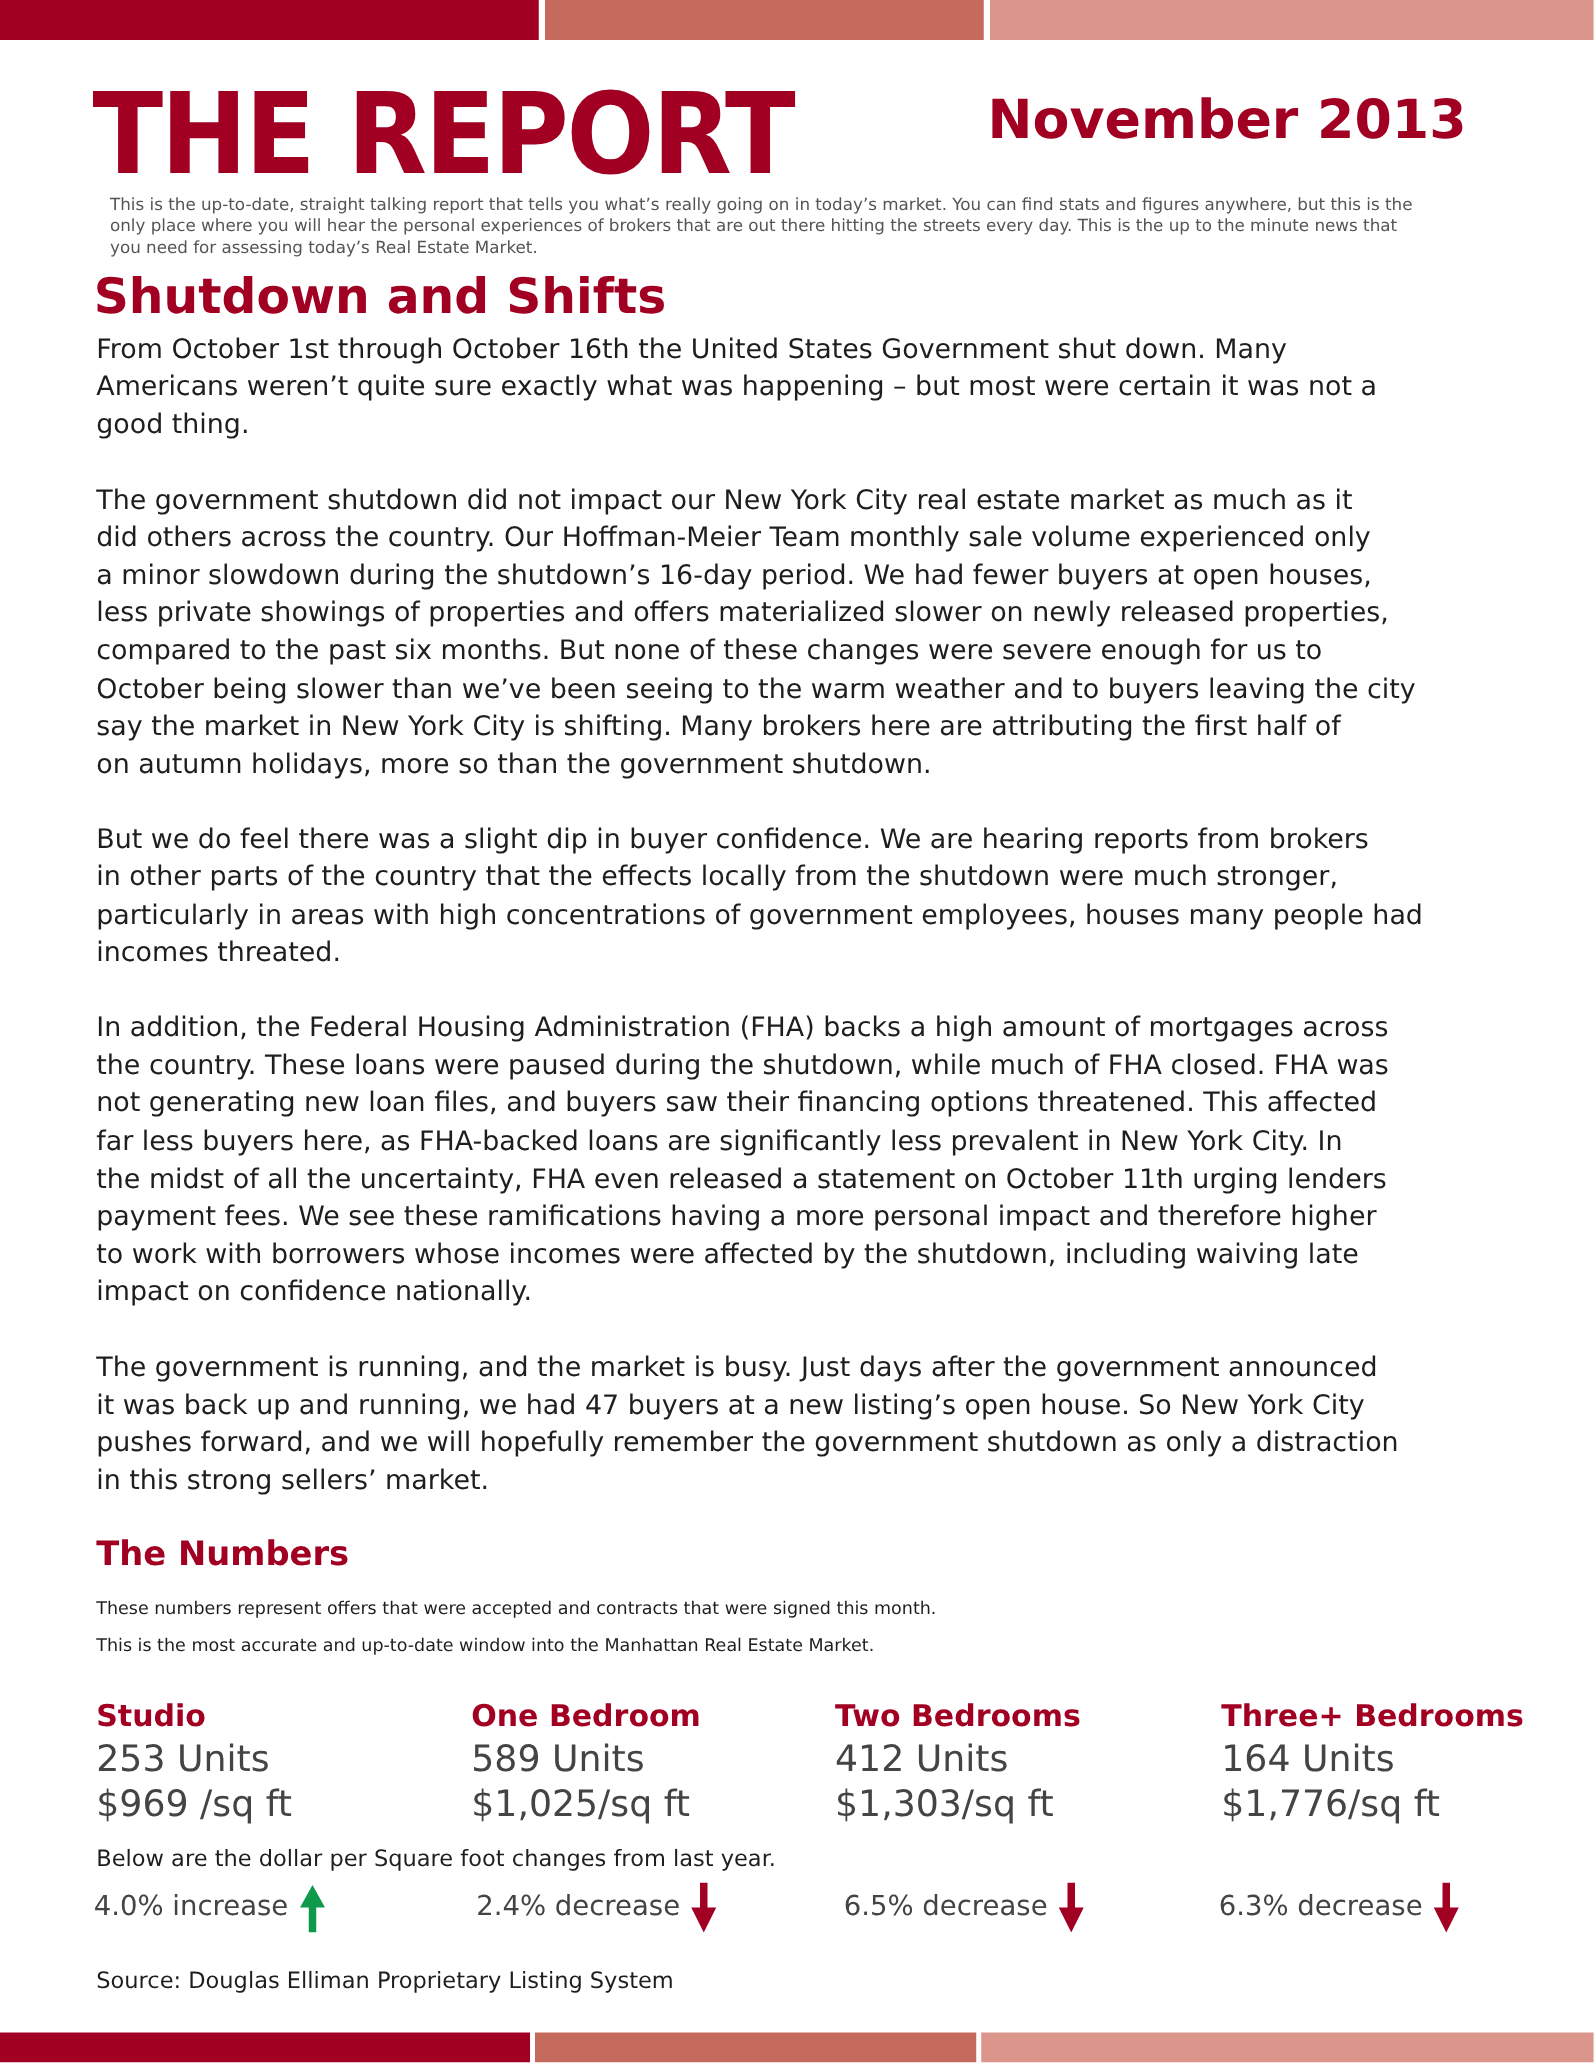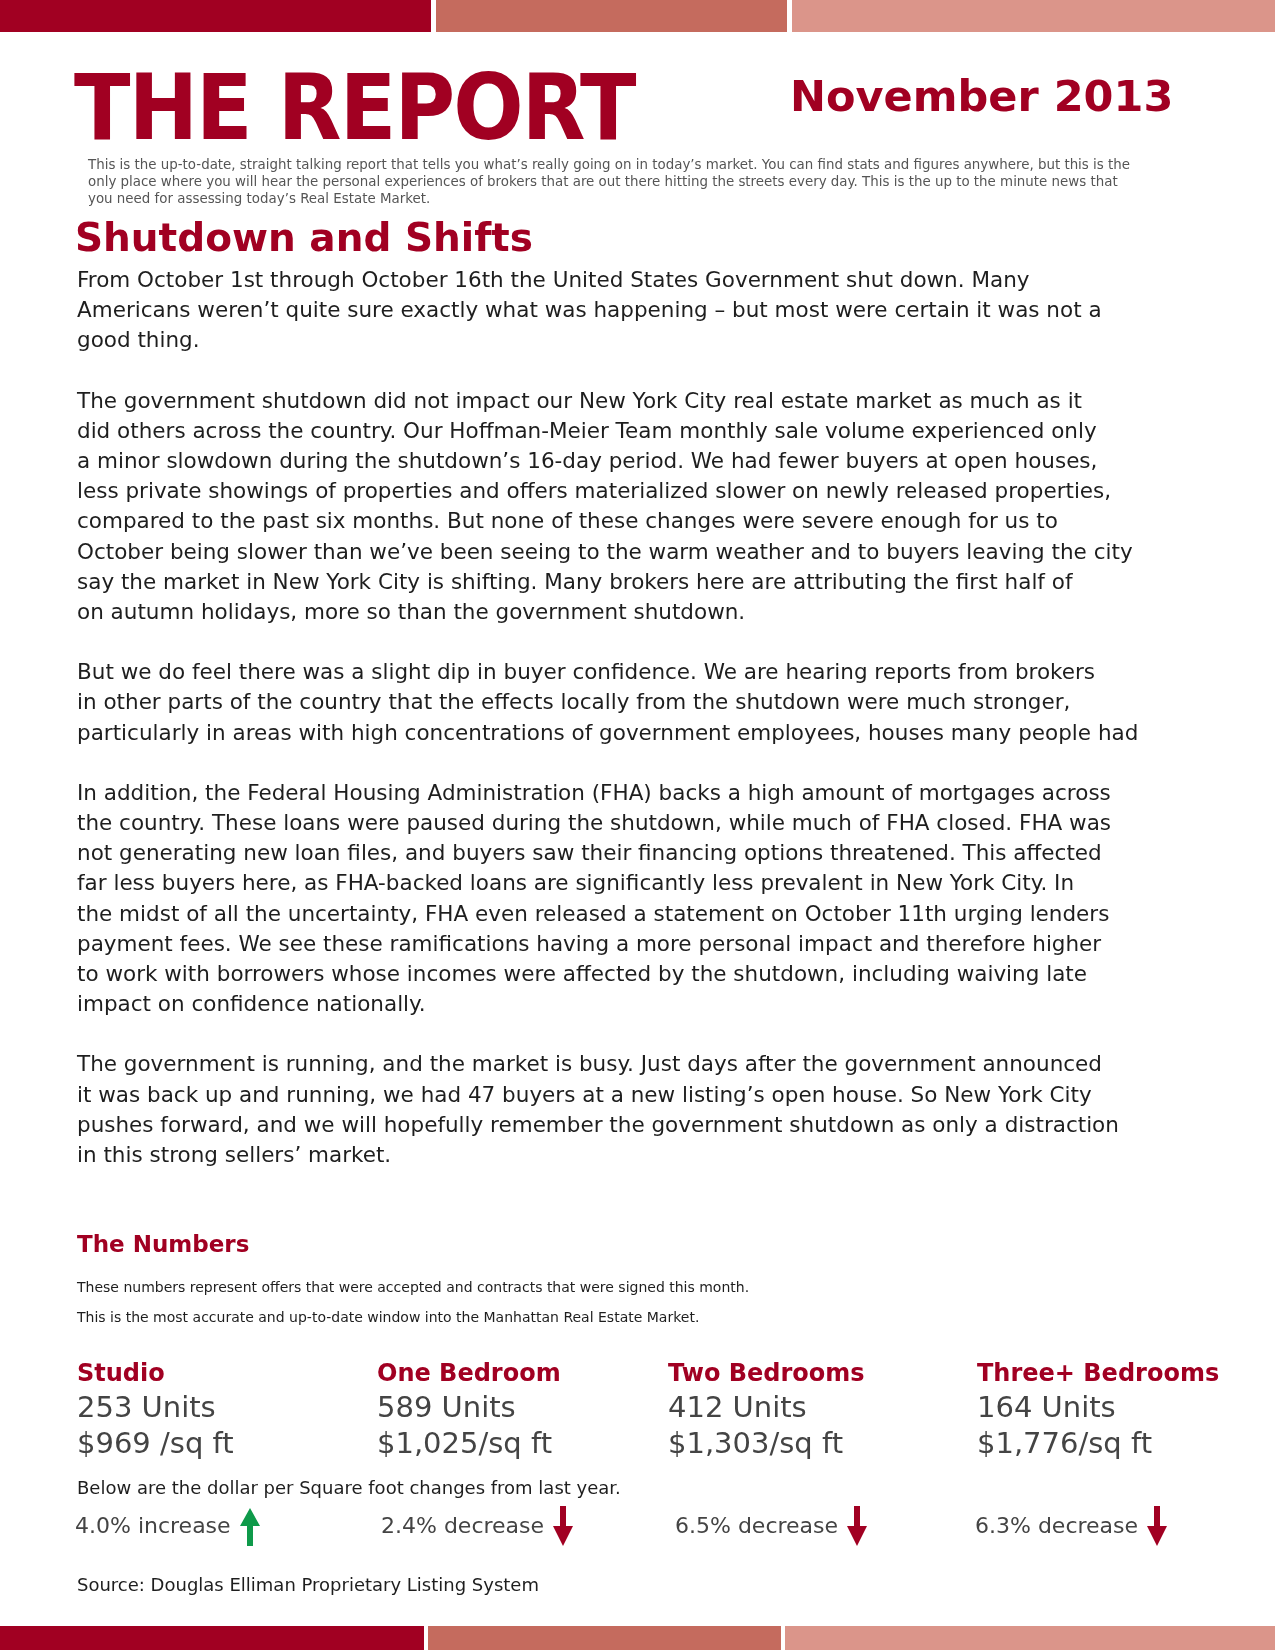--- a/index.html
+++ b/index.html
@@ -21,21 +21,21 @@
   .intro { position: absolute; left: 77px; top: 145px; width: 1140px; margin: 11px;
            font-size: 13.4px; line-height: 17px; color: #555; }
   .intro span, .para span { display: block; white-space: nowrap; }
 
   .h-shut { position: absolute; left: 75px; top: 212px; margin: 0;
             font-weight: bold; font-size: 39px; line-height: 52px; color: #a10022; white-space: nowrap; }
   .article { position: absolute; left: 77px; top: 265px; width: 1150px; }
   .para { margin: 0 0 30px 0; font-size: 21.5px; line-height: 30.2px; color: #1e1e1e; }
 
   .h-num { position: absolute; left: 77px; top: 1224px; margin: 0;
-           font-weight: bold; font-size: 23px; line-height: 40px; color: #a10022; white-space: nowrap; }
+           font-weight: bold; font-size: 27px; line-height: 40px; color: #a10022; white-space: nowrap; }
   .num-intro { position: absolute; left: 77px; top: 1272px; margin: 0;
                font-size: 14px; line-height: 30.2px; }
   .num-intro span { display: block; white-space: nowrap; }
 
   .stat { position: absolute; top: 1357px; }
   .stat .cat { font-weight: bold; font-size: 24px; line-height: 32px; color: #a10022; white-space: nowrap; }
   .stat .val { font-size: 29px; line-height: 36px; color: #444; white-space: nowrap; }
 
   .changes-label { position: absolute; left: 77px; top: 1476px; margin: 0;
                    font-size: 18px; line-height: 24px; color: #1e1e1e; white-space: nowrap; }
@@ -74,20 +74,21 @@
     <span>less private showings of properties and offers materialized slower on newly released properties,</span>
     <span>compared to the past six months. But none of these changes were severe enough for us to</span>
     <span>October being slower than we’ve been seeing to the warm weather and to buyers leaving the city</span>
     <span>say the market in New York City is shifting. Many brokers here are attributing the first half of</span>
     <span>on autumn holidays, more so than the government shutdown.</span>
   </p>
   <p class="para">
     <span>But we do feel there was a slight dip in buyer confidence. We are hearing reports from brokers</span>
     <span>in other parts of the country that the effects locally from the shutdown were much stronger,</span>
     <span>particularly in areas with high concentrations of government employees, houses many people had</span>
+    <span>incomes threated.</span>
   </p>
   <p class="para">
     <span>In addition, the Federal Housing Administration (FHA) backs a high amount of mortgages across</span>
     <span>the country. These loans were paused during the shutdown, while much of FHA closed. FHA was</span>
     <span>not generating new loan files, and buyers saw their financing options threatened. This affected</span>
     <span>far less buyers here, as FHA-backed loans are significantly less prevalent in New York City. In</span>
     <span>the midst of all the uncertainty, FHA even released a statement on October 11th urging lenders</span>
     <span>payment fees. We see these ramifications having a more personal impact and therefore higher</span>
     <span>to work with borrowers whose incomes were affected by the shutdown, including waiving late</span>
     <span>impact on confidence nationally.</span>

